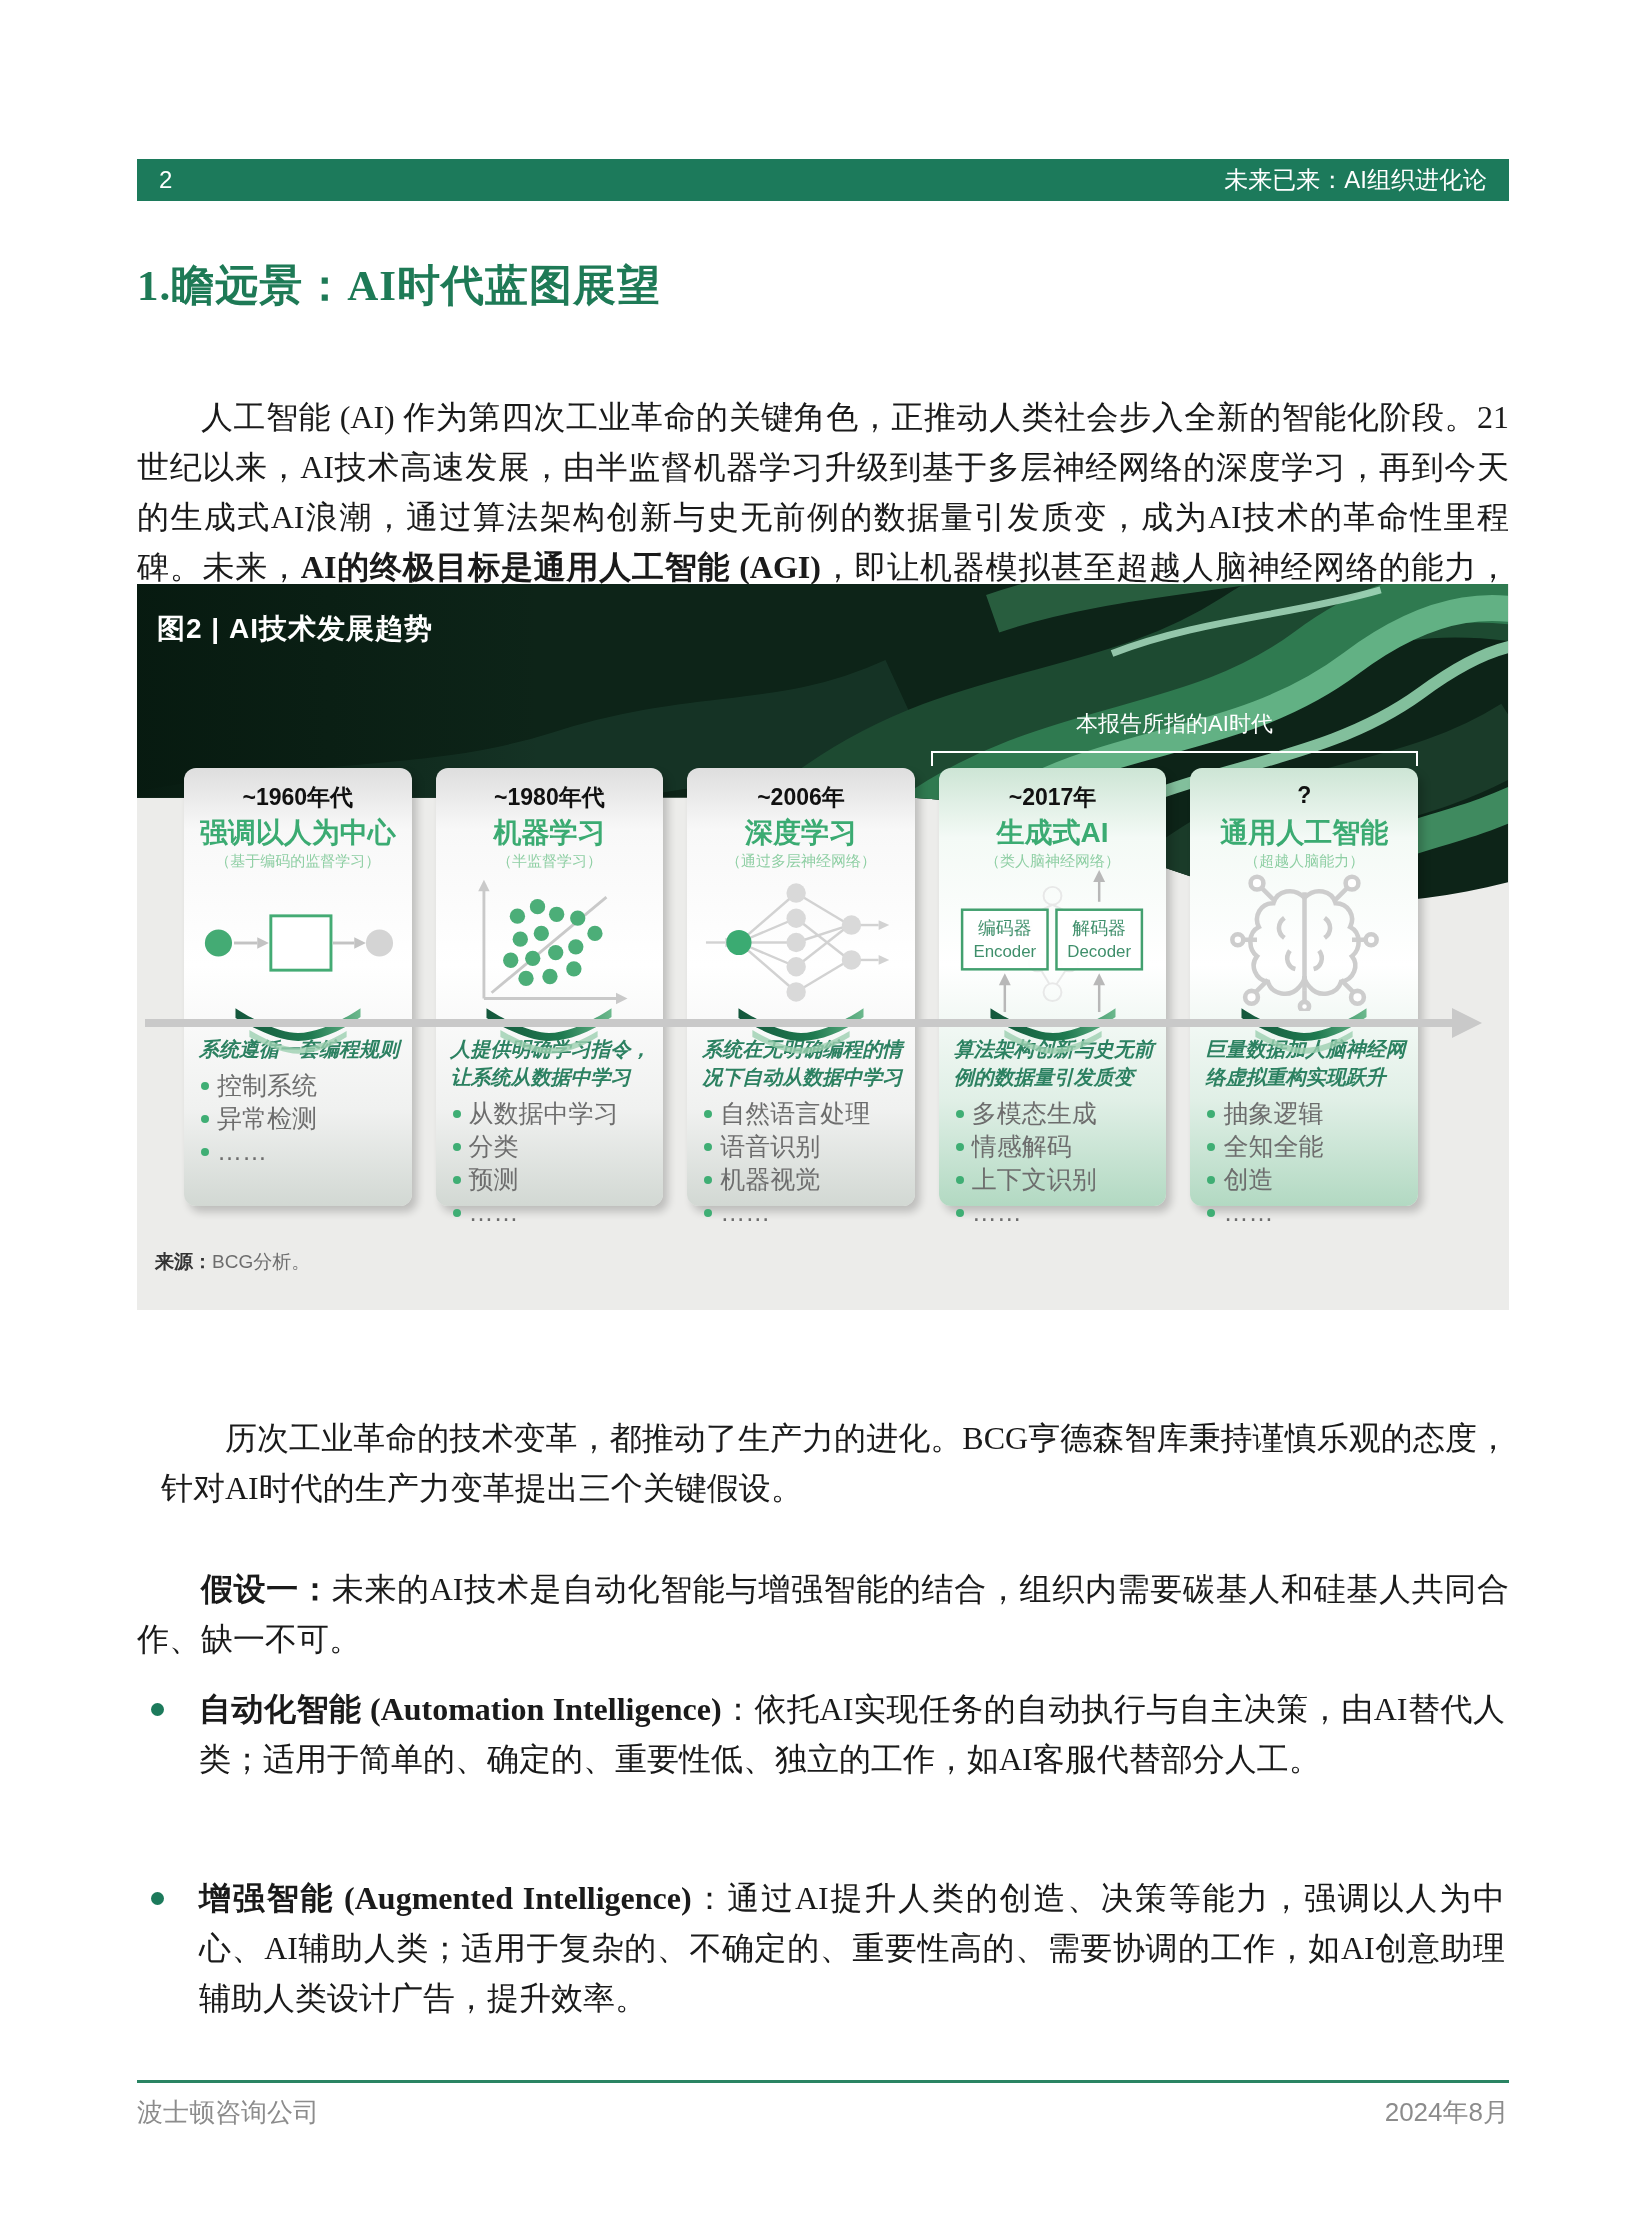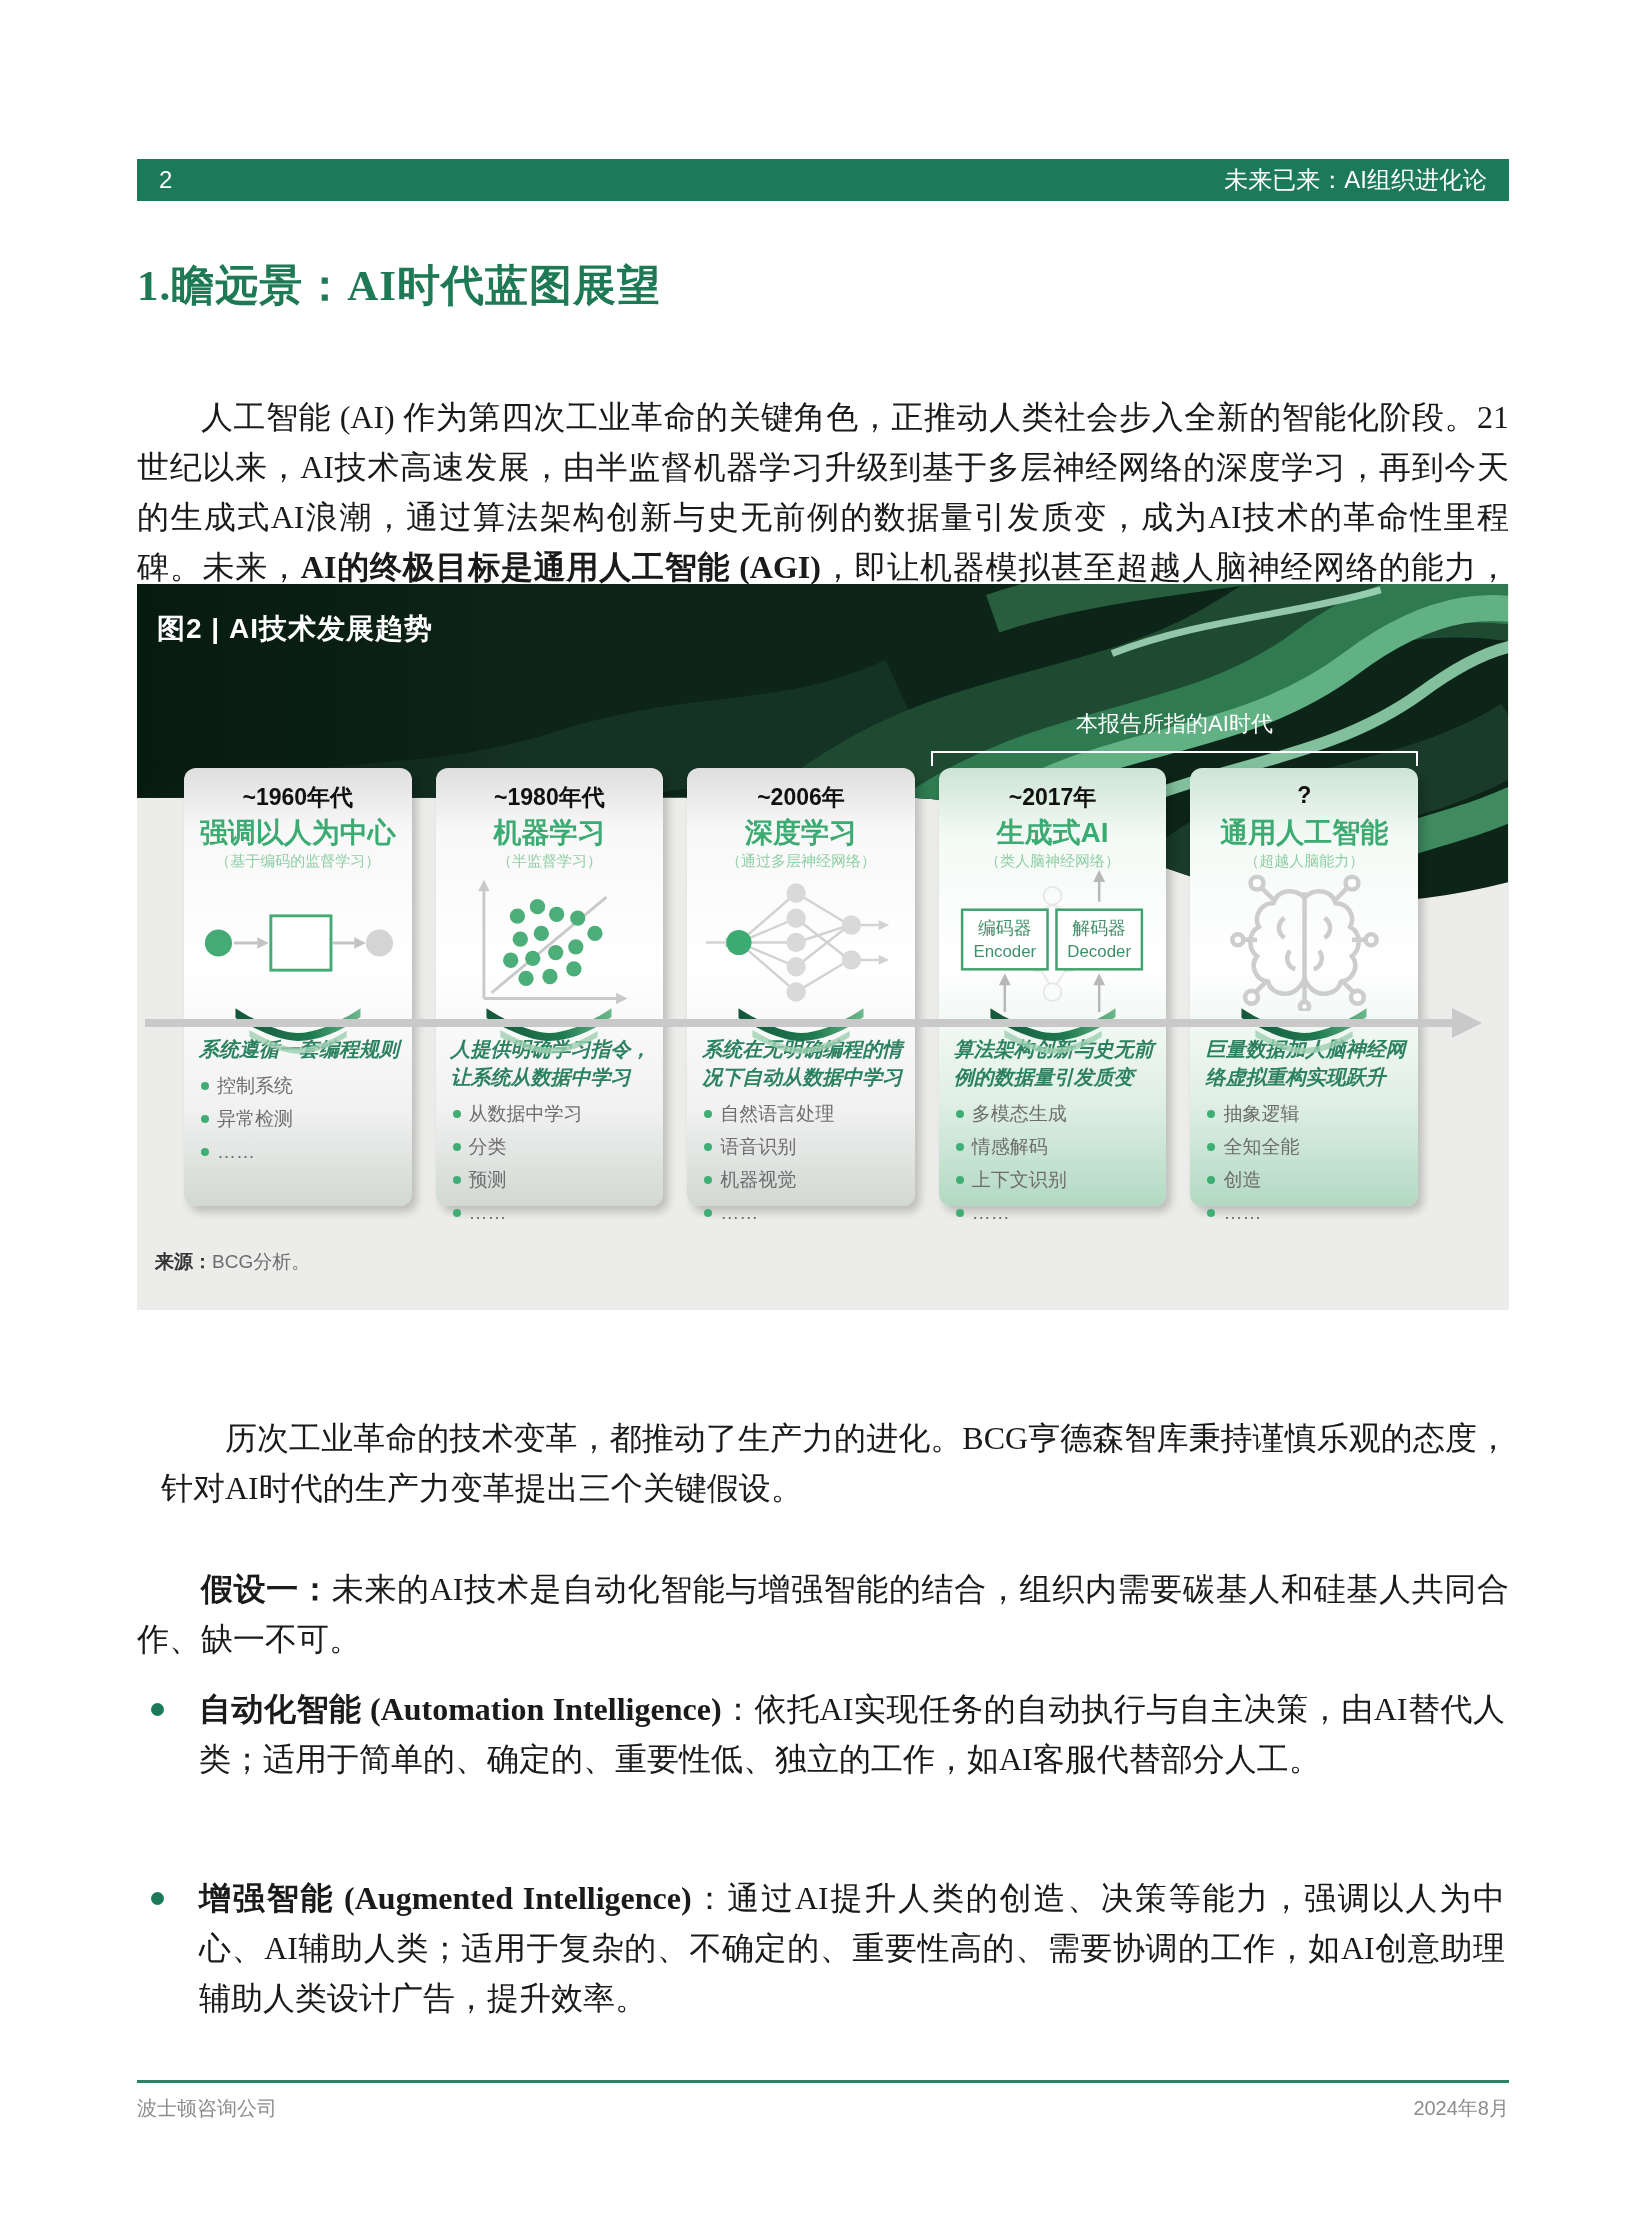--- a/index.html
+++ b/index.html
@@ -54,37 +54,37 @@
              font-size:23px;font-weight:bold;color:#111;}
   .card .ctitle{position:absolute;top:46px;left:0;right:0;text-align:center;
                 font-size:28px;font-weight:bold;color:#3bab72;}
   .card .csub{position:absolute;top:84px;left:0;right:0;text-align:center;
               font-size:15px;color:#8fcfa4;}
   .card .cicon{position:absolute;top:105px;left:0;right:0;height:139px;
                display:flex;align-items:center;justify-content:center;}
   .card .cdesc{position:absolute;top:267px;left:15px;right:8px;}
   .card .chead{font-size:20px;line-height:28px;font-weight:bold;color:#2c8161;margin-bottom:6px;font-style:italic;}
   .card ul{list-style:none;margin:0;padding:0;}
-  .card li{display:flex;font-size:19px;line-height:33px;color:#6d6d6d;}
+  .card li{display:flex;font-size:25px;line-height:33px;color:#6d6d6d;}
   .card li .gdot{width:8px;height:8px;border-radius:50%;background:#3fae74;margin:13px 8px 0 2px;flex:none;}
 
   .timeline-bar{position:absolute;left:8px;width:1307px;top:435px;height:8px;background:#c9c9c9;z-index:5;}
   .timeline-arrowhead{position:absolute;left:1315px;top:424px;width:0;height:0;z-index:5;
                       border-left:30px solid #c9c9c9;border-top:15px solid transparent;
                       border-bottom:15px solid transparent;}
   .chev{position:absolute;top:238px;left:50%;transform:translateX(-50%);z-index:6;}
 
   .fig-source{position:absolute;left:18px;top:665px;z-index:2;font-size:19px;
               font-family:"Liberation Sans","DejaVu Sans",sans-serif;color:#6d6d6d;}
   .fig-source b{color:#333;}
 
   
   .footer-line{position:absolute;left:137px;right:137px;top:2080px;height:3px;background:#2a8463;}
   .footer-row{position:absolute;left:137px;right:137px;top:2095px;display:flex;
-              justify-content:space-between;color:#8c8c8c;font-size:20px;
+              justify-content:space-between;color:#8c8c8c;font-size:26px;
               font-family:"Liberation Sans","DejaVu Sans",sans-serif;text-align:right;}
 </style>
 </head>
 <body>
 
 <svg width="0" height="0" style="position:absolute">
   <defs>
     <linearGradient id="chevGrad" x1="0" y1="0" x2="1" y2="0">
       <stop offset="0" stop-color="#14573c"></stop>
         <stop offset="0.6" stop-color="#1f7a50"></stop>

